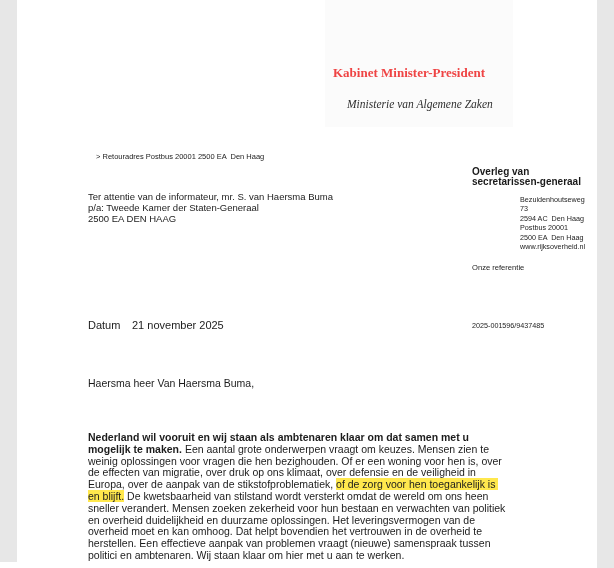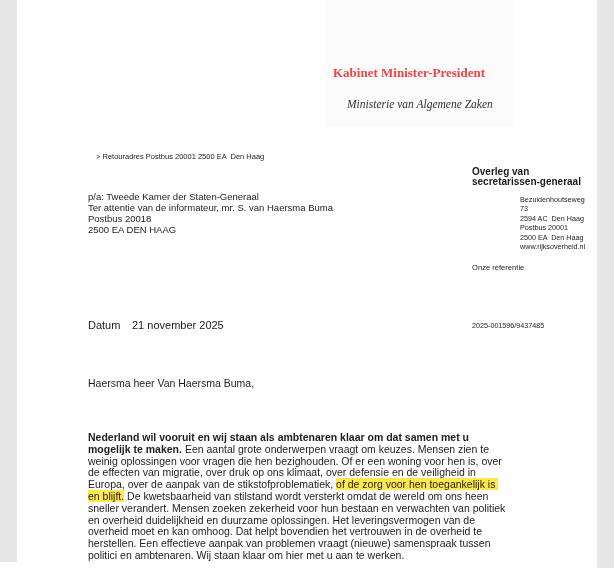--- a/index.html
+++ b/index.html
@@ -93,23 +93,22 @@
   <div class="margin-right"></div>
 
   <div class="logo-box">
     <div class="dept">Kabinet Minister-President</div>
     <div class="ministry">Ministerie van Algemene Zaken</div>
   </div>
 
   <div class="return-address">&gt; Retouradres Postbus 20001 2500 EA  Den Haag</div>
 
   <div class="recipient">
+    <div>Ter attentie van de informateur, mr. S. van Haersma Buma</div>
     <div>p/a: Tweede Kamer der Staten-Generaal</div>
-    <div>Ter attentie van de informateur, mr. S. van Haersma Buma</div>
-    <div>Postbus 20018</div>
     <div>2500 EA DEN HAAG</div>
   </div>
 
   <div class="info-col">
     <div class="info-title">Overleg van secretarissen-generaal</div>
     <div class="info-address">
       <div class="info-line">Bezuidenhoutseweg 73</div>
       <div class="info-line">2594 AC  Den Haag</div>
       <div class="info-line">Postbus 20001</div>
       <div class="info-line">2500 EA  Den Haag</div>

